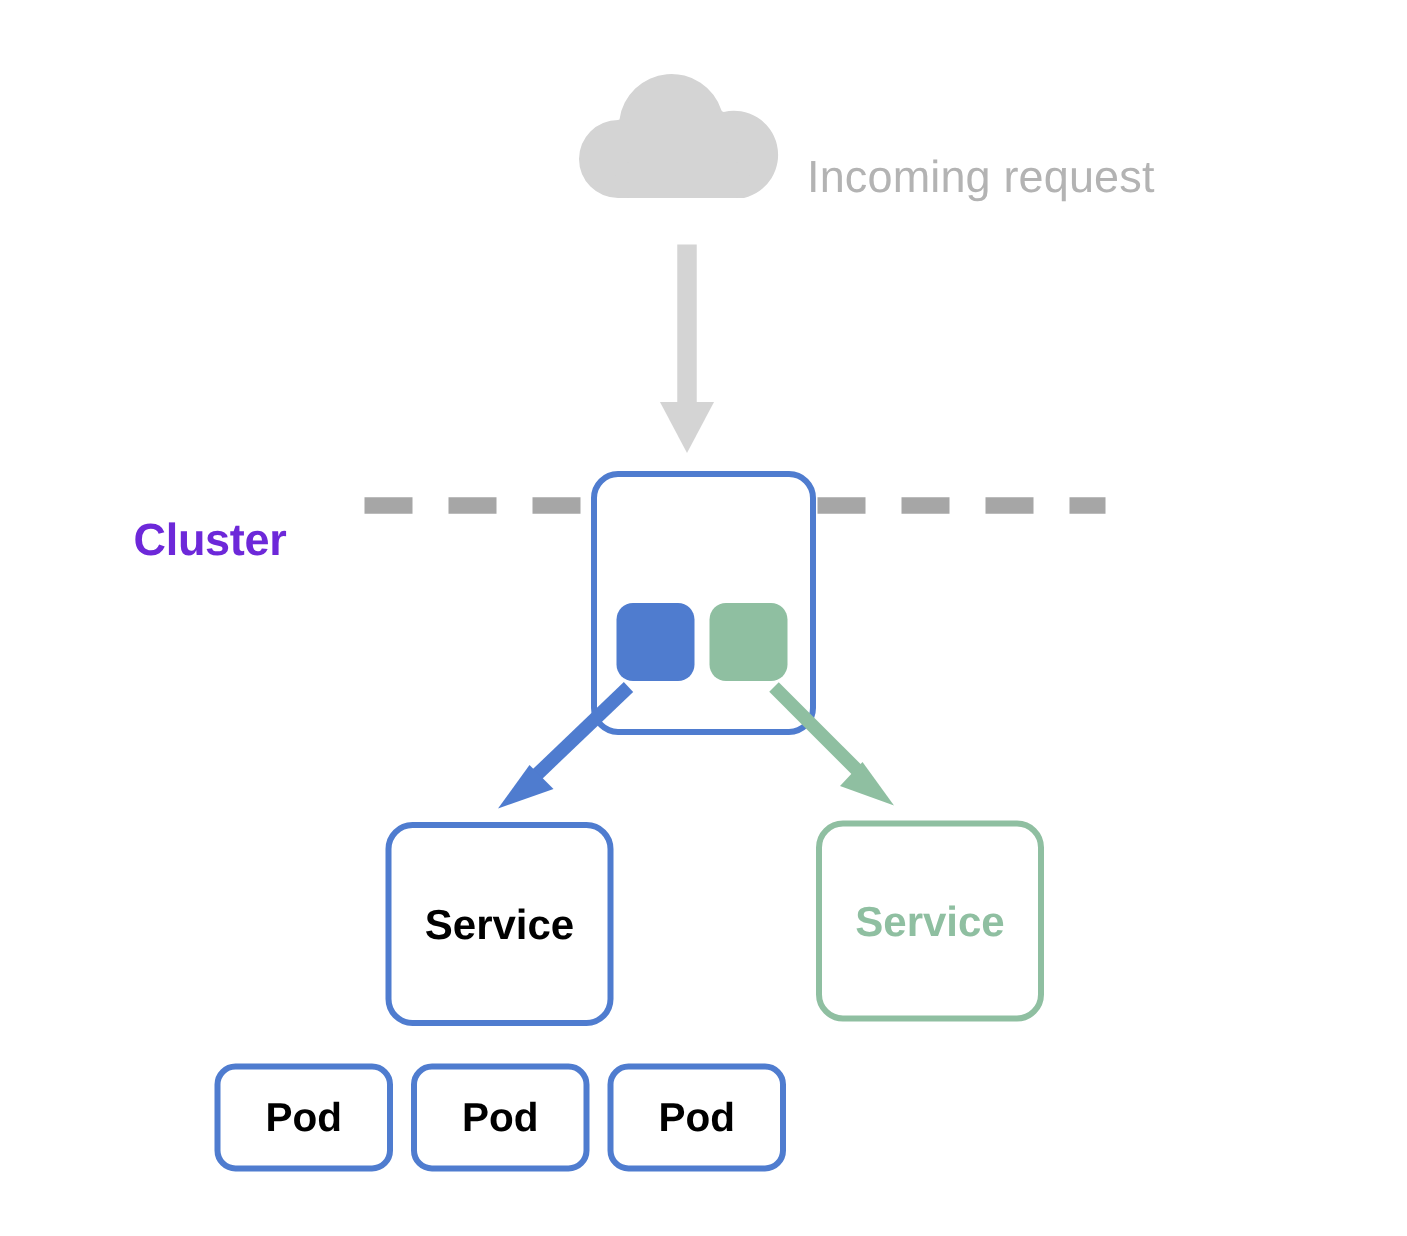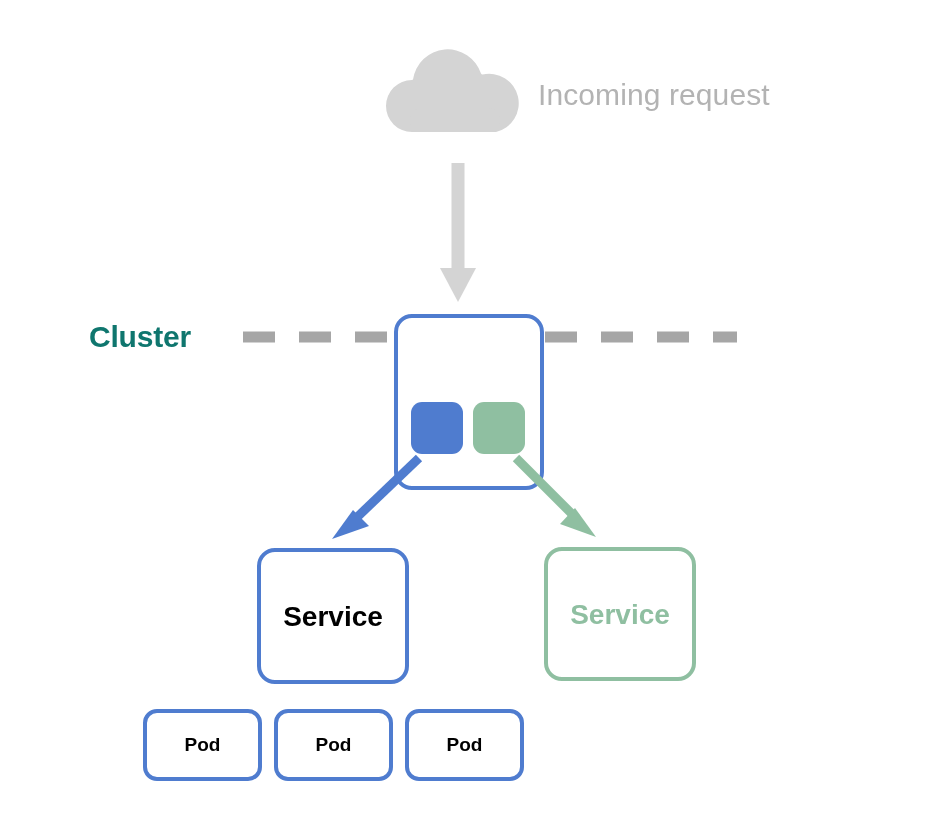--- a/index.html
+++ b/index.html
@@ -25,36 +25,37 @@
     top: 0;
     width: 938px;
     height: 824px;
     pointer-events: none;
   }
   .node-label {
     position: absolute;
     white-space: nowrap;
     font-weight: bold;
     line-height: 1;
+    margin-top: 24px;
   }
   
   #incoming-request-label {
     left: 538px;
     top: 80px;
     font-size: 30px;
     font-weight: normal;
     color: #b3b3b3;
     letter-spacing: 0.1px;
   }
   
   #cluster-label {
     left: 89px;
     top: 322px;
     font-size: 30px;
-    color: #0f766e;
+    color: #6d28d9;
     letter-spacing: -0.2px;
   }
   
   .box-caption {
     position: absolute;
     display: flex;
     align-items: center;
     justify-content: center;
     font-weight: bold;
     white-space: nowrap;
@@ -80,21 +81,21 @@
     top: 595px;
     width: 150px;
     height: 40px;
     font-size: 28px;
     color: #8fbfa1;
   }
   .pod-caption {
     top: 725px;
     width: 117px;
     height: 40px;
-    font-size: 19px;
+    font-size: 27px;
     color: #000000;
     text-align: center;
   }
   #pod-1-caption { left: 144px; }
   #pod-2-caption { left: 275px; }
   #pod-3-caption { left: 406px; }
 </style>
 </head>
 <body>
 

